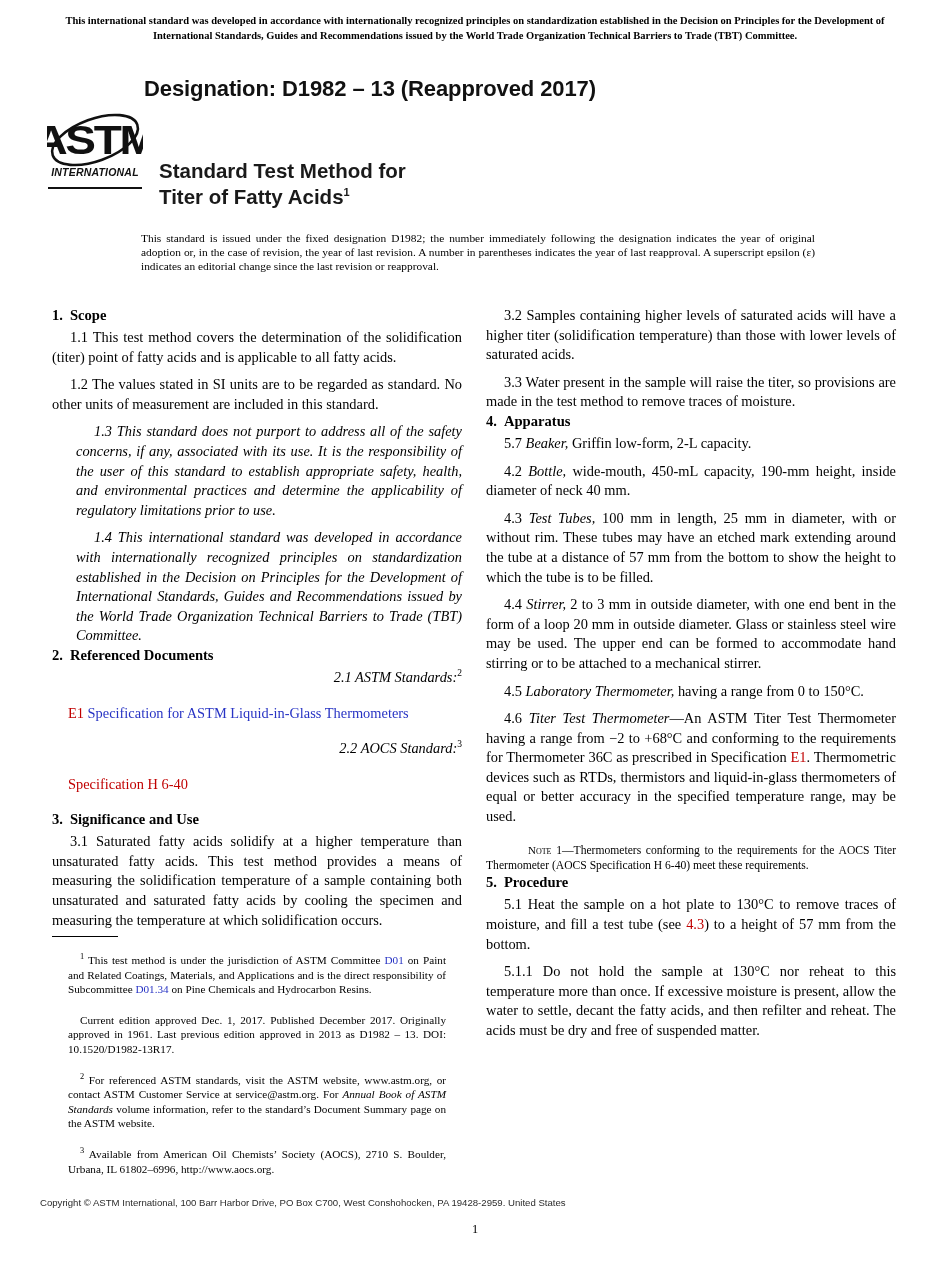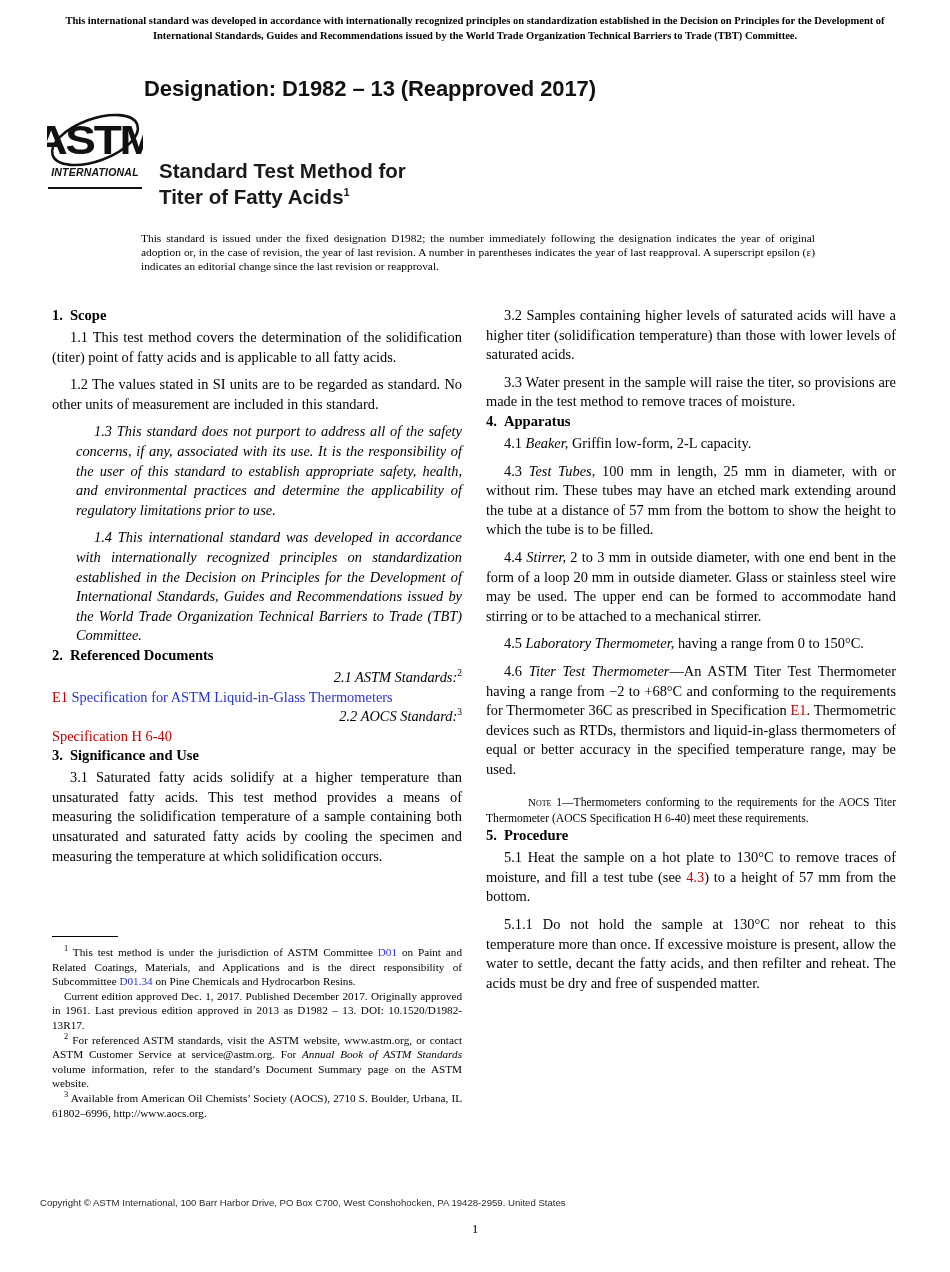--- a/index.html
+++ b/index.html
@@ -146,21 +146,21 @@
   .lnk-blue { color: #2834c4; }
   .sup { font-size: 9.5px; vertical-align: super; line-height: 0; }
 
   
   p.reflist {
     margin: 0;
     text-indent: 18px;
     text-align: right;
   }
   p.refitem {
-    margin: 0;
+    margin: 16px;
     text-indent: 0;
     text-align: left;
   }
 
   
   p.note {
     margin: 16px 0 0 0;
     font-size: 11.6px;
     line-height: 15.4px;
     text-align: justify;
@@ -181,21 +181,21 @@
     font-size: 11.2px;
     line-height: 14.6px;
   }
   .fn-rule {
     width: 66px;
     height: 0;
     border-top: 1.1px solid #000;
     margin: 0 0 8px 0;
   }
   .footnotes p {
-    margin: 0;
+    margin: 16px;
     text-align: justify;
     text-indent: 12px;
   }
   .footnotes .sup { font-size: 8.4px; }
 
   
   .copyright {
     position: absolute;
     left: 40px;
     top: 1197px;
@@ -274,22 +274,26 @@
 
   <div class="col col-right">
     <p class="para">3.2 Samples containing higher levels of saturated acids will have a higher titer (solidification temperature) than those with lower levels of saturated acids.</p>
     <p class="para">3.3 Water present in the sample will raise the titer, so provisions are made in the test method to remove traces of moisture.</p>
 
     <h2 class="sec sec-gap">
       <span class="num">4.</span><span>Apparatus</span>
     </h2>
 
     <p class="para">
-      <span>4.1</span>
+      <span>5.7</span>
       <span class="it">Beaker,</span><span> Griffin low-form, 2-L capacity.</span>
+    </p>
+    <p class="para">
+      <span>4.2</span>
+      <span class="it">Bottle,</span><span> wide-mouth, 450-mL capacity, 190-mm height, inside diameter of neck 40 mm.</span>
     </p>
     <p class="para">
       <span>4.3</span>
       <span class="it">Test Tubes,</span><span> 100 mm in length, 25 mm in diameter, with or without rim. These tubes may have an etched mark extending around the tube at a distance of 57 mm from the bottom to show the height to which the tube is to be filled.</span>
     </p>
     <p class="para">
       <span>4.4</span>
       <span class="it">Stirrer,</span><span> 2 to 3 mm in outside diameter, with one end bent in the form of a loop 20 mm in outside diameter. Glass or stainless steel wire may be used. The upper end can be formed to accommodate hand stirring or to be attached to a mechanical stirrer.</span>
     </p>
     <p class="para">

